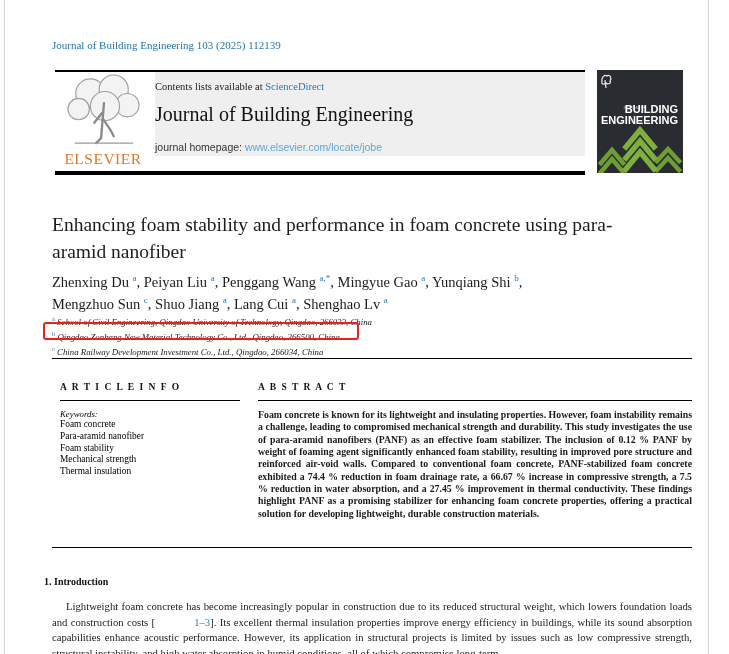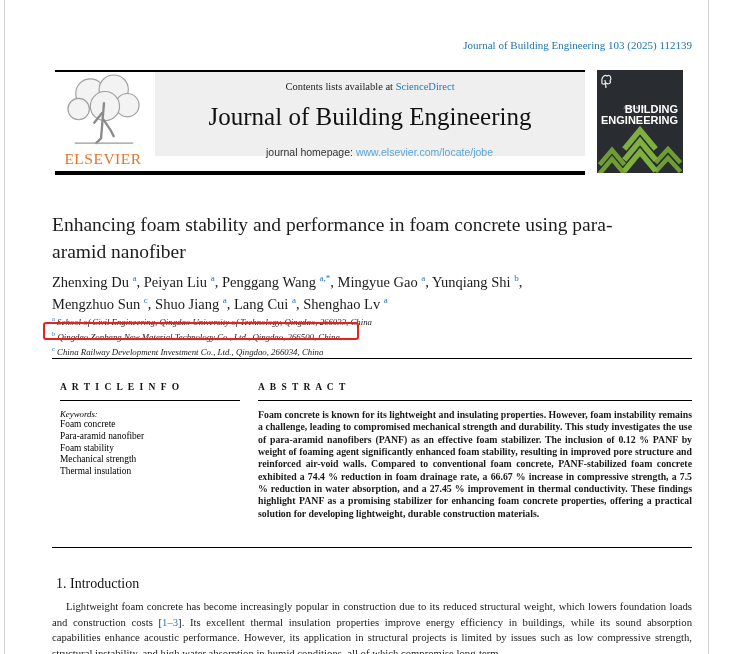--- a/index.html
+++ b/index.html
@@ -4,35 +4,35 @@
 <style>
   * { margin:0; padding:0; box-sizing:border-box; }
   html,body { width:729px; height:654px; background:#ffffff; overflow:hidden;
               font-family:"Liberation Serif", serif; }
 
   .page-edge { position:absolute; top:0; bottom:0; width:1px; background:#d3d3d3; }
   .edge-left { left:4px; }
   .edge-right { left:708px; }
 
   .citation-line { position:absolute; top:39px; left:52px; width:640px;
-                   text-align:right; font-size:11px; color:#2176ae; }
+                   text-align:left; font-size:11px; color:#2176ae; }
 
   .rule-top    { position:absolute; left:55px; top:70px;  width:530px; height:1.8px; background:#000; }
   .rule-thick  { position:absolute; left:55px; top:171px; width:530px; height:3.6px; background:#000; }
 
   .logo-area { position:absolute; left:55px; top:74px; width:96px; height:95px; text-align:center; }
   .elsevier-word { font-size:15.5px; color:#e0762c; letter-spacing:0.5px; margin-top:-2px; }
 
   .banner { position:absolute; left:155px; top:72px; width:430px; height:84px;
-            background:#efefef; text-align:center; }
+            background:#efefef; }
   .contents-line { margin-top:9px; font-size:10.5px; color:#222; }
   .sd-link  { color:#2579b5; cursor:pointer; }
-  .journal-title { margin-top:11px; font-size:25px; color:#111; }
+  .journal-title { margin-top:11px; font-size:20px; color:#111; }
   .homepage-line { margin-top:15px; font-family:"Liberation Sans", sans-serif;
-                   font-size:10.5px; color:#333;margin-left:19px; }
+                   font-size:10.5px; color:#333; }
   .hp-link { color:#5ba7d9; cursor:pointer; }
 
   .cover { position:absolute; left:597px; top:70px; width:105px; height:103px; }
 
   .paper-title { position:absolute; left:52px; top:211px; width:600px;
                  font-size:19.5px; line-height:27px; color:#1c1c1c; }
 
   .authors { position:absolute; left:52px; top:269px; width:640px;
              font-size:14.5px; line-height:18.5px; color:#1c1c1c; }
   .authors sup { color:#2579b5; font-size:9px; }
@@ -49,25 +49,25 @@
 
   .info-col { position:absolute; left:60px; top:382px; width:180px; }
   .abs-col  { position:absolute; left:258px; top:382px; width:434px; }
   .col-heading { font-size:9.5px; font-weight:bold; letter-spacing:1.5px; color:#111; }
   .col-rule { margin-top:8px; height:1.2px; background:#000; }
   .kw-label { margin-top:8px; font-size:8.8px; font-style:italic; }
   .kw-item  { font-size:9.4px; line-height:11.7px; }
   .abstract-text { margin-top:8px; font-size:9.8px; line-height:12.3px;
                    text-align:justify; color:#1a1a1a;font-weight:bold; }
 
-  .intro-heading { position:absolute; left:56px; top:576px; font-size:14px; font-weight:normal; color:#111; }
+  .intro-heading { position:absolute; left:44px; top:576px; font-size:10px; font-weight:bold; color:#111; }
   .intro-para { position:absolute; left:52px; top:599px; width:640px;
                 font-size:10.7px; line-height:15.6px; text-align:justify;
                 text-indent:14px; color:#1a1a1a; }
-  .cite-link { color:#2579b5; cursor:pointer; }
+  .cite-link { color:#2579b5; cursor:pointer;padding-left:39px; }
 </style>
 </head>
 <body>
 
 <div class="page-edge edge-left"></div>
 <div class="page-edge edge-right"></div>
 
 <div class="citation-line">Journal of Building Engineering 103 (2025) 112139</div>
 
 <div class="rule-top"></div>

